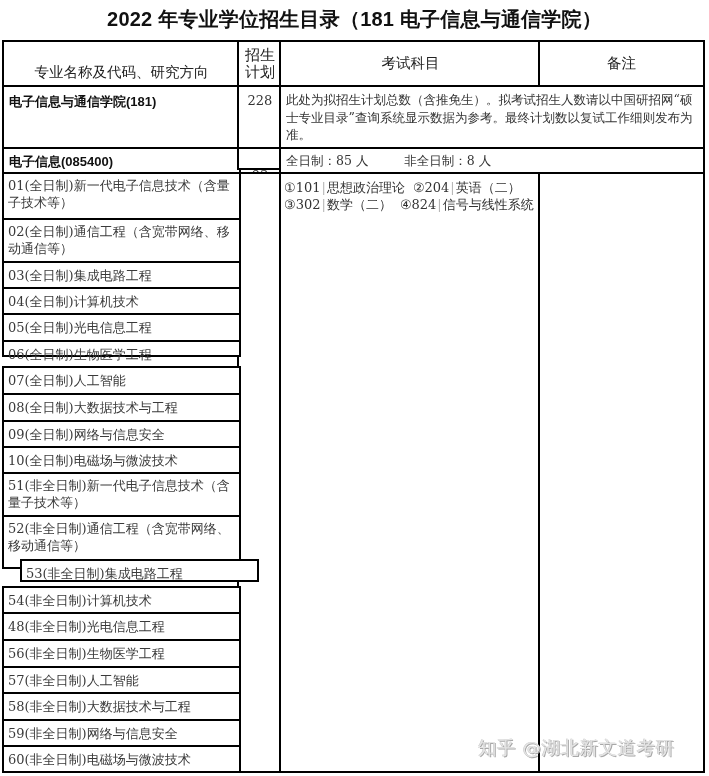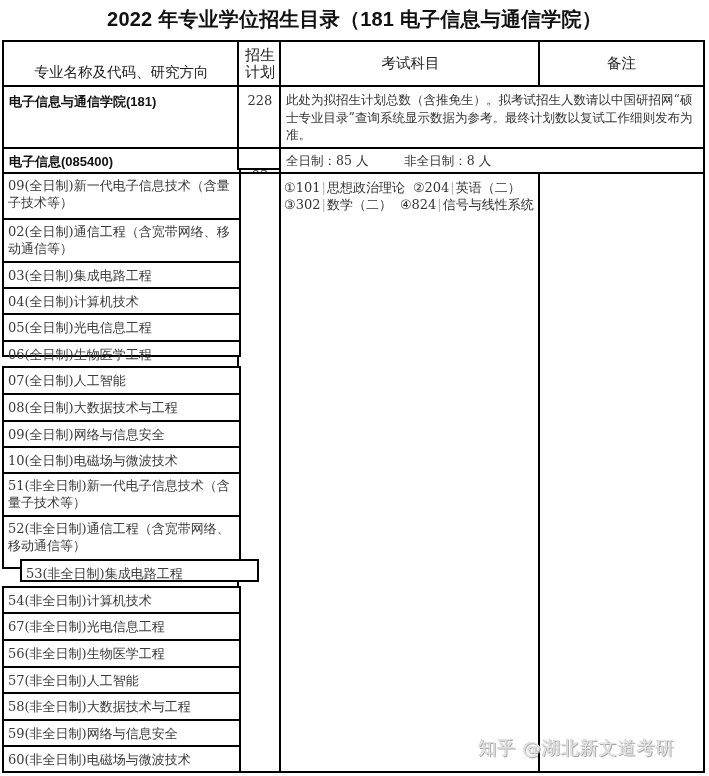--- a/index.html
+++ b/index.html
@@ -71,34 +71,34 @@
 <div class="cell" style="left:279px; top:172px; width:263px; height:601px; padding:5px 2px 0 3px;">
   <div class="exam-line">
     <span><span>①</span><span>101</span><span class="sep">|</span><span>思想政治理论</span></span><span class="gap"></span><span><span>②</span><span>204</span><span class="sep">|</span><span>英语（二）</span></span>
   </div>
   <div class="exam-line">
     <span><span>③</span><span>302</span><span class="sep">|</span><span>数学（二）</span></span><span class="gap"></span><span><span>④</span><span>824</span><span class="sep">|</span><span>信号与线性系统</span></span>
   </div>
 </div>
 <div class="cell" style="left:538px; top:172px; width:167px; height:601px;"></div>
 
-<div class="cell dir" style="left:2px; top:172px; width:239px; height:48px;"><span>09(全日制)新一代电子信息技术（含量子技术等）</span></div>
+<div class="cell dir" style="left:2px; top:172px; width:239px; height:48px;"><span>01(全日制)新一代电子信息技术（含量子技术等）</span></div>
 <div class="cell dir" style="left:2px; top:218px; width:239px; height:45px;"><span>02(全日制)通信工程（含宽带网络、移动通信等）</span></div>
 <div class="cell dir single" style="left:2px; top:261px; width:239px; height:28px;"><span>03(全日制)集成电路工程</span></div>
 <div class="cell dir single" style="left:2px; top:287px; width:239px; height:28px;"><span>04(全日制)计算机技术</span></div>
 <div class="cell dir single" style="left:2px; top:313px; width:239px; height:29px;"><span>05(全日制)光电信息工程</span></div>
 <div class="cell dir single" style="left:2px; top:340px; width:239px; height:17px;"><span>06(全日制)生物医学工程</span></div>
 <div class="cell dir single" style="left:2px; top:366px; width:239px; height:29px;"><span>07(全日制)人工智能</span></div>
 <div class="cell dir single" style="left:2px; top:393px; width:239px; height:29px;"><span>08(全日制)大数据技术与工程</span></div>
 <div class="cell dir single" style="left:2px; top:420px; width:239px; height:28px;"><span>09(全日制)网络与信息安全</span></div>
 <div class="cell dir single" style="left:2px; top:446px; width:239px; height:28px;"><span>10(全日制)电磁场与微波技术</span></div>
 <div class="cell dir" style="left:2px; top:472px; width:239px; height:45px;"><span>51(非全日制)新一代电子信息技术（含量子技术等）</span></div>
 <div class="cell dir" style="left:2px; top:515px; width:239px; height:54px;"><span>52(非全日制)通信工程（含宽带网络、移动通信等）</span></div>
 <div class="cell dir single" style="left:20px; top:559px; width:239px; height:23px;"><span>53(非全日制)集成电路工程</span></div>
 <div class="cell dir single" style="left:2px; top:586px; width:239px; height:28px;"><span>54(非全日制)计算机技术</span></div>
-<div class="cell dir single" style="left:2px; top:612px; width:239px; height:29px;"><span>67(非全日制)光电信息工程</span></div>
+<div class="cell dir single" style="left:2px; top:612px; width:239px; height:29px;"><span>48(非全日制)光电信息工程</span></div>
 <div class="cell dir single" style="left:2px; top:639px; width:239px; height:29px;"><span>56(非全日制)生物医学工程</span></div>
 <div class="cell dir single" style="left:2px; top:666px; width:239px; height:28px;"><span>57(非全日制)人工智能</span></div>
 <div class="cell dir single" style="left:2px; top:692px; width:239px; height:29px;"><span>58(非全日制)大数据技术与工程</span></div>
 <div class="cell dir single" style="left:2px; top:719px; width:239px; height:28px;"><span>59(非全日制)网络与信息安全</span></div>
 <div class="cell dir single" style="left:2px; top:745px; width:239px; height:28px;"><span>60(非全日制)电磁场与微波技术</span></div>
 
 <div class="watermark">知乎 @湖北新文道考研</div>
 
 </body></html>

